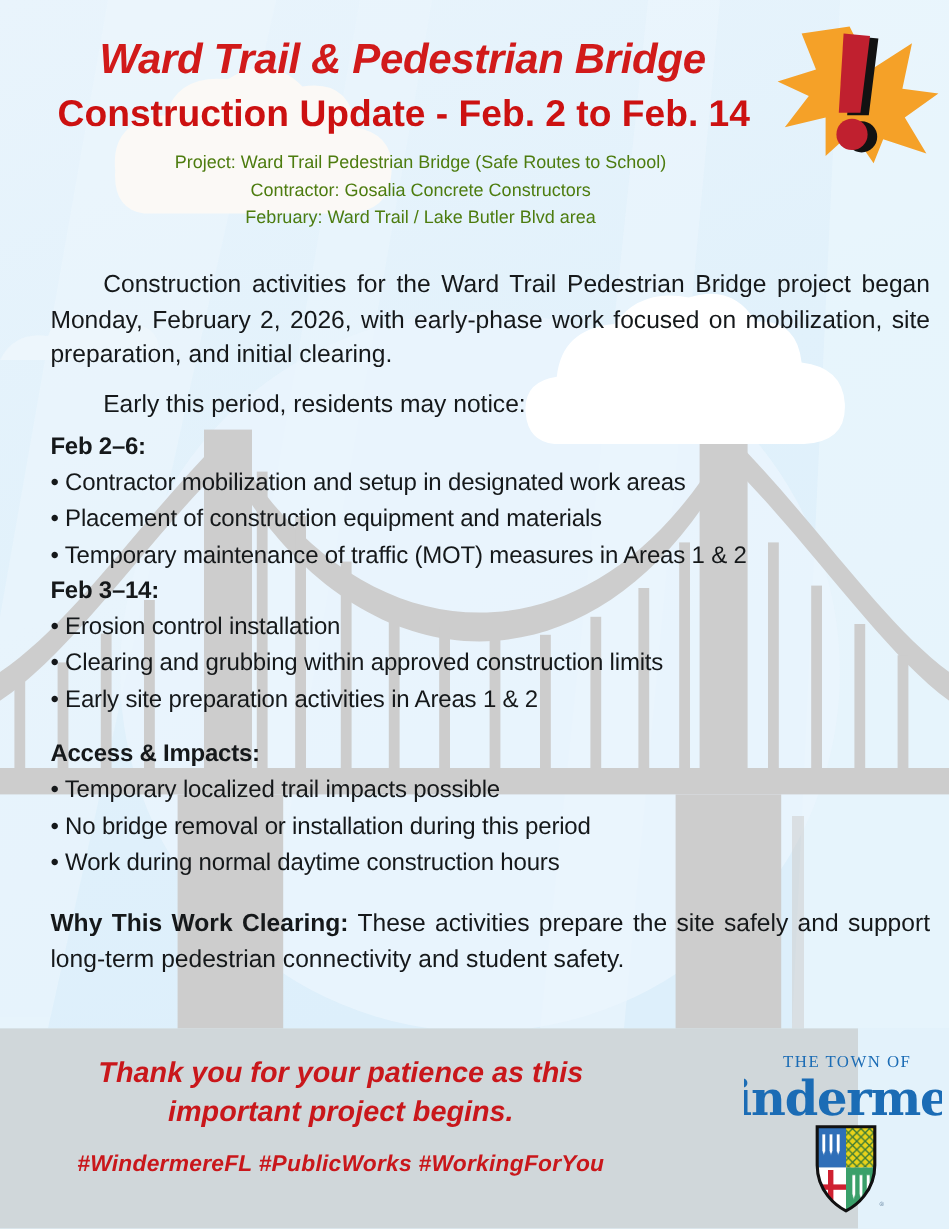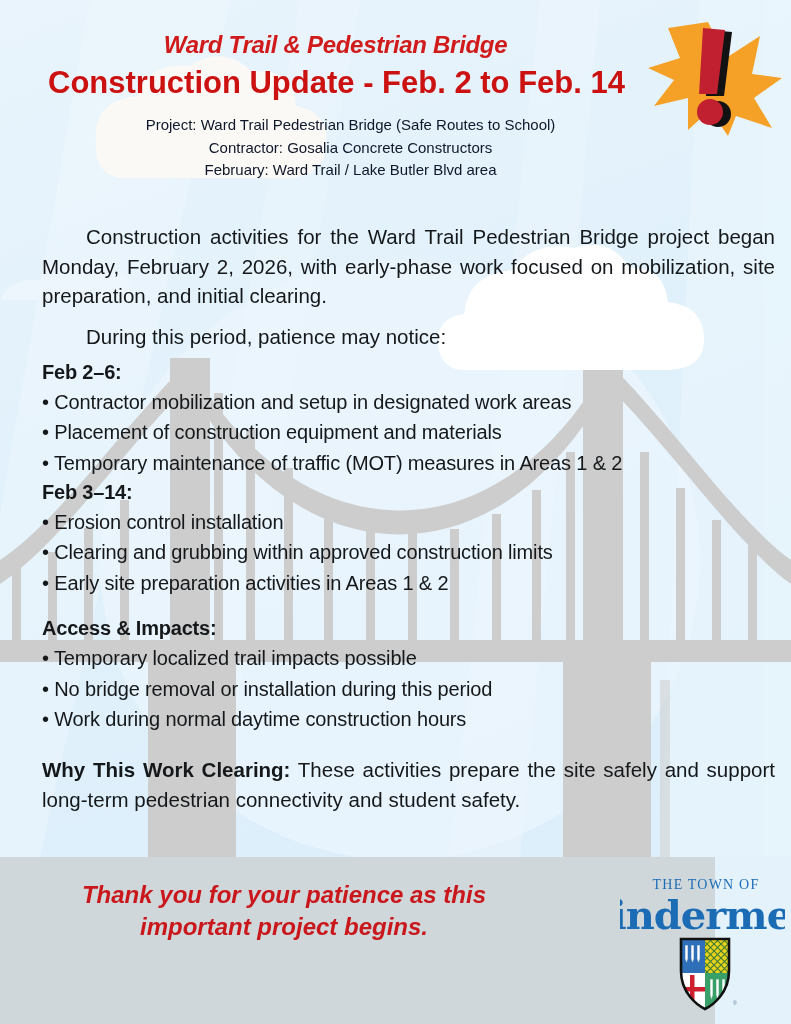--- a/index.html
+++ b/index.html
@@ -20,40 +20,40 @@
   .bg-layer{position:absolute;inset:0;width:791px;height:1024px;pointer-events:none;}
   .content-layer{position:absolute;inset:0;width:791px;height:1024px;}
 
   
   .header{position:absolute;left:0;top:0;width:791px;}
   .title-main{
     text-align:center;
     color:#d11a1a;
     font-weight:bold;
     font-style:italic;
-    font-size:24px;
+    font-size:35px;
     letter-spacing:-0.3px;
     line-height:1.05;
     margin-top:32px;
     padding-right:120px;
     white-space:nowrap;
   }
   .title-sub{
     text-align:center;
     color:#cc1111;
     font-weight:bold;
     font-size:31px;
     line-height:1.05;
     margin-top:10px;
     padding-right:118px;
     white-space:nowrap;
   }
   .meta{
     text-align:center;
-    color:#0f172a;
+    color:#4d7c0f;
     font-size:15px;
     line-height:1.52;
     margin-top:14px;
     padding-right:90px;
   }
 
   
   .burst{position:absolute;left:644px;top:18px;width:140px;height:120px;}
 
   
@@ -229,21 +229,21 @@
 
       <g fill="#c0202f">
         <polygon points="59,10 81,12 73,76 55,76"></polygon>
         <circle cx="66" cy="94" r="13"></circle>
       </g>
     </svg>
 
     <div class="body">
 
       <p class="para">Construction activities for the Ward Trail Pedestrian Bridge project began Monday, February 2, 2026, with early-phase work focused on mobilization, site preparation, and initial clearing.</p>
-      <p class="para-plain">During this period, patience may notice:</p>
+      <p class="para-plain">Early this period, residents may notice:</p>
 
       <div class="sec-head">Feb 2–6:</div>
       <div class="bullet">• Contractor mobilization and setup in designated work areas</div>
       <div class="bullet">• Placement of construction equipment and materials</div>
       <div class="bullet">• Temporary maintenance of traffic (MOT) measures in Areas 1 &amp; 2</div>
 
       <div class="sec-head">Feb 3–14:</div>
       <div class="bullet">• Erosion control installation</div>
       <div class="bullet">• Clearing and grubbing within approved construction limits</div>
       <div class="bullet">• Early site preparation activities in Areas 1 &amp; 2</div>
@@ -256,20 +256,21 @@
       <p class="closing"><b>Why This Work Clearing:</b><span> These activities prepare the site safely and support long-term pedestrian connectivity and student safety.</span></p>
     </div>
 
     <div class="footer">
 
       <div class="thanks">
         <div>Thank you for your patience as this</div>
         <div>important project begins.</div>
       </div>
 
+      <div class="hashtags">#WindermereFL  #PublicWorks  #WorkingForYou</div>
 
       <svg class="logo" viewBox="0 0 165 145">
         <text x="86" y="22" text-anchor="middle" font-family="&quot;Liberation Serif&quot;, serif" font-size="14" letter-spacing="1.2" fill="#1b6cb5">THE TOWN OF</text>
         <text x="82" y="62" text-anchor="middle" font-family="&quot;DejaVu Serif&quot;, serif" font-size="40" font-weight="bold" fill="#1b6cb5" letter-spacing="-1">Windermere</text>
 
         <g transform="translate(59,70)">
           <defs>
             <clipPath id="shieldClip">
               <path d="M2,2 L50,2 L50,34 C50,56 34,68 26,72 C18,68 2,56 2,34 Z"></path>
             </clipPath>

